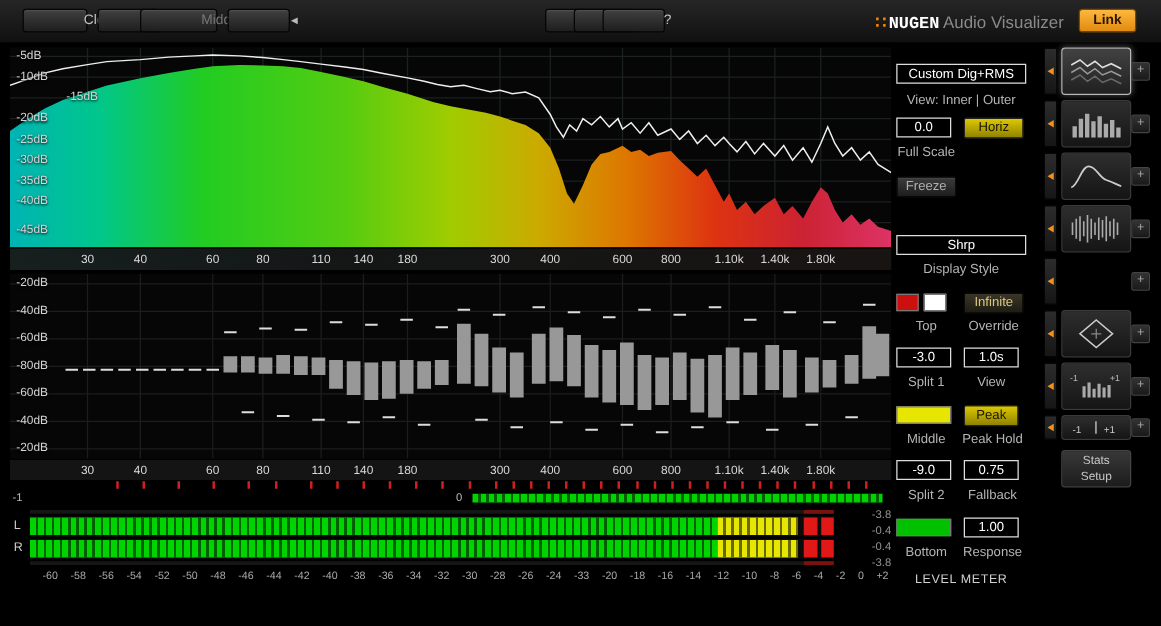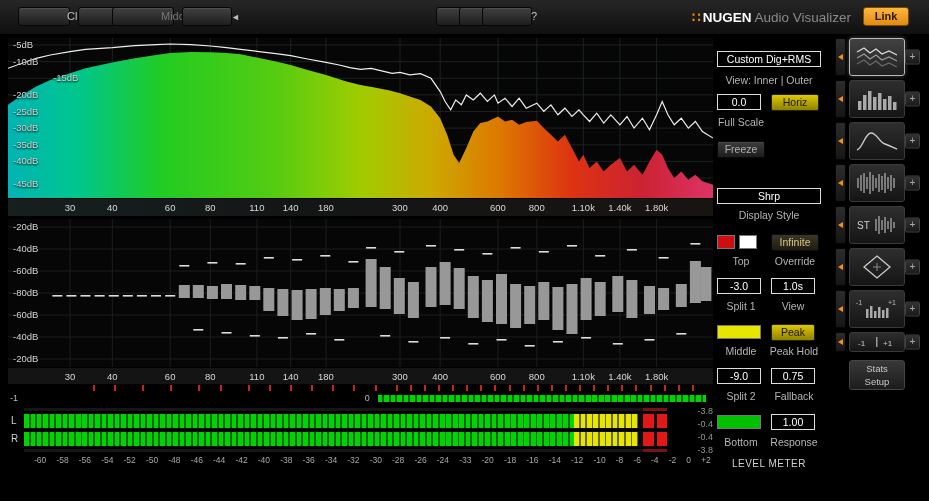--- a/index.html
+++ b/index.html
@@ -14,21 +14,21 @@
         box-shadow:inset 0 1px 0 rgba(255,255,255,.08);cursor:pointer;padding-left:48px;}
   .tbtn.dim{color:#777;}
   .preset-disp{background:#101010;border:1px solid #2e2e2e;color:#ddd;text-align:left;
                padding-left:8px;box-shadow:none;}
   .arr{color:#f29020;font-size:9px;letter-spacing:-1px;}
   .glyph{font-size:9px;color:#bbb;}
   .list-lines{display:inline-block;width:10px;height:9px;margin-top:4px;
               background:repeating-linear-gradient(#b8b8b8 0 1px,transparent 1px 3px);}
   .brand{position:absolute;right:78px;top:9px;font-size:13.5px;white-space:nowrap;}
   .brand .dots{color:#ff8800;font-weight:bold;margin-right:2px;}
-  .brand .bn{color:#fff;font-weight:bold;}
+  .brand .bn{color:#fff;font-weight:bold;font-family:Liberation Mono, monospace;}
   .brand .bs{color:#8a8a8a;}
   .link-btn{position:absolute;right:20px;top:7px;width:46px;height:19px;box-sizing:border-box;
             background:linear-gradient(#ffb73d,#e08a10);border:1px solid #7a4a00;border-radius:3px;
             color:#2a1600;font-size:11px;font-weight:bold;line-height:17px;text-align:center;cursor:pointer;}
   
   .plots{position:absolute;left:8px;top:38px;width:705px;}
   .spectrum-panel{position:relative;height:160px;background:#060606;overflow:hidden;}
   .histogram-panel{position:relative;height:148px;background:#060606;overflow:hidden;margin-top:3px;}
   .axis-strip{position:relative;height:17px;background:linear-gradient(90deg,#16201f,#141616 40%,#181412);margin-top:1px;}
   .axis-strip.second{height:16px;background:#141414;margin-top:1px;}
@@ -531,34 +531,20 @@
               <line x1="40" y1="9" x2="40" y2="19"></line>
             </g>
           </svg>
         </div>
         <div class="plus-btn">+</div>
       </div>
       <div class="srow" style="top: 206px;">
         <div class="arrow-btn">
           <div class="tri"></div>
         </div>
-        <div class="icon-btn">
-          <svg viewBox="0 0 46 28" width="46" height="28">
-            <text x="3" y="18" fill="#cccccc" font-size="10">ST</text>
-            <g stroke="#aaaaaa" stroke-width="1.3">
-              <line x1="22" y1="8" x2="22" y2="20"></line>
-              <line x1="25" y1="5" x2="25" y2="23"></line>
-              <line x1="28" y1="9" x2="28" y2="19"></line>
-              <line x1="31" y1="6" x2="31" y2="22"></line>
-              <line x1="34" y1="10" x2="34" y2="18"></line>
-              <line x1="37" y1="7" x2="37" y2="21"></line>
-              <line x1="40" y1="11" x2="40" y2="17"></line>
-            </g>
-          </svg>
-        </div>
         <div class="plus-btn">+</div>
       </div>
       <div class="srow" style="top: 248px;">
         <div class="arrow-btn">
           <div class="tri"></div>
         </div>
         <div class="icon-btn">
           <svg viewBox="0 0 46 28" width="46" height="28">
             <polygon points="23,3 36,14 23,25 10,14" fill="none" stroke="#cccccc" stroke-width="1.3"></polygon>
             <line x1="23" y1="10" x2="23" y2="18" stroke="#888888"></line>

